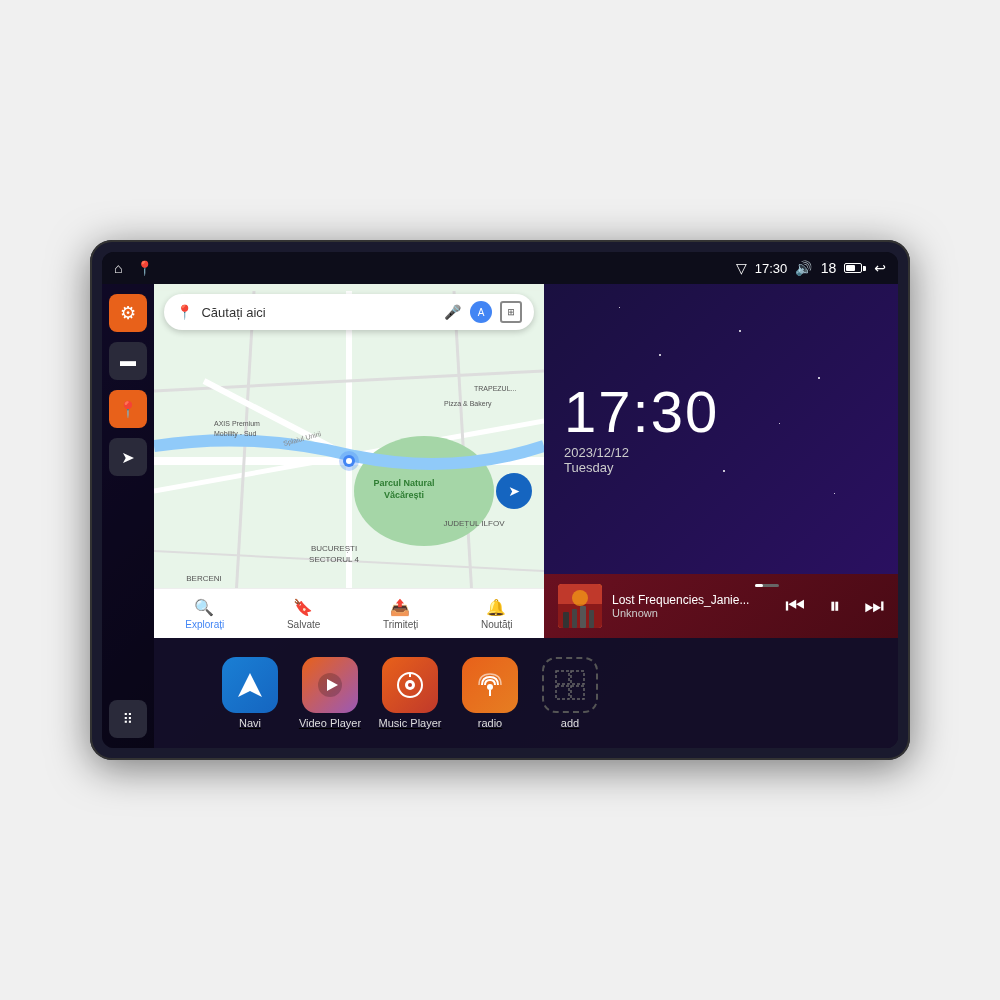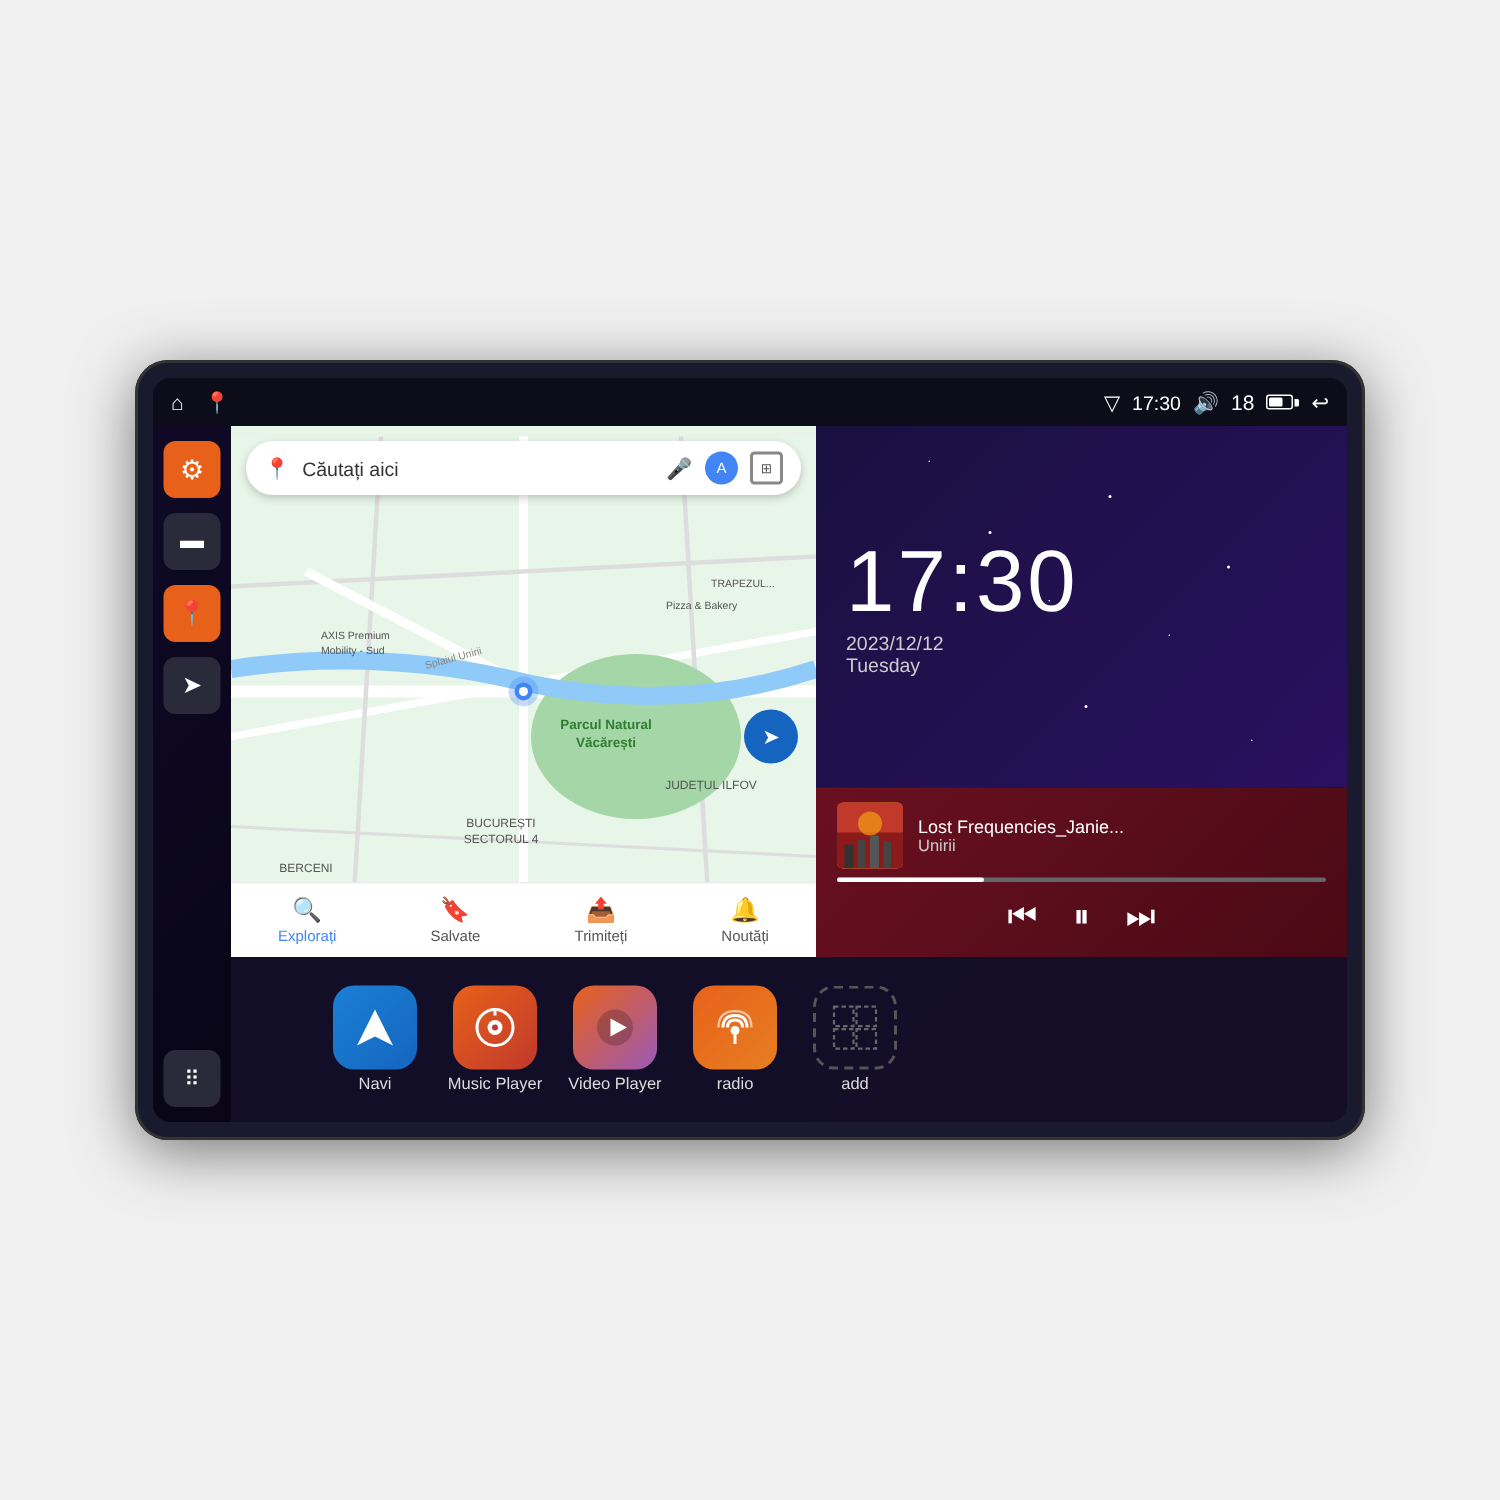--- a/index.html
+++ b/index.html
@@ -230,21 +230,21 @@
     .clock-date {
       color: #ccc;
       font-size: 13px;
       margin-top: 4px;
     }
 
     .music-widget {
       background: linear-gradient(135deg, #6a1020 0%, #4a0a15 100%);
       padding: 10px 14px;
       display: flex;
-      flex-direction: column;
+      flex-direction: row;
       gap: 6px;
     }
 
     .music-info-row {
       display: flex;
       align-items: center;
       gap: 10px;
     }
 
     .music-album-art {
@@ -320,20 +320,21 @@
       flex-shrink: 0;
     }
 
     .app-icon-wrapper {
       display: flex;
       flex-direction: column;
       align-items: center;
       gap: 4px;
       cursor: pointer;
       min-width: 72px;
+      text-decoration: underline;
     }
 
     .app-icon {
       width: 56px;
       height: 56px;
       border-radius: 14px;
       display: flex;
       align-items: center;
       justify-content: center;
       font-size: 26px;
@@ -556,21 +557,21 @@
                     <rect x="0" y="20" width="44" height="24" fill="#8b1a1a"></rect>
                     <circle cx="22" cy="14" r="8" fill="#f39c12" opacity="0.7"></circle>
                     <rect x="5" y="28" width="6" height="16" fill="#333" rx="1"></rect>
                     <rect x="14" y="25" width="5" height="19" fill="#444" rx="1"></rect>
                     <rect x="22" y="22" width="6" height="22" fill="#555" rx="1"></rect>
                     <rect x="31" y="26" width="5" height="18" fill="#444" rx="1"></rect>
                   </svg>
                 </div>
                 <div class="music-track-info">
                   <div class="music-title">Lost Frequencies_Janie...</div>
-                  <div class="music-artist">Unirii</div>
+                  <div class="music-artist">Unknown</div>
                 </div>
               </div>
               <div class="music-progress">
                 <div class="music-progress-fill"></div>
               </div>
               <div class="music-controls">
                 <span class="music-ctrl-btn">⏮</span>
                 <span class="music-ctrl-btn">⏸</span>
                 <span class="music-ctrl-btn">⏭</span>
               </div>
@@ -580,45 +581,45 @@
         </div>
 
         <div class="app-tray">
           <div class="app-icon-wrapper">
             <div class="app-icon app-navi">
               <svg width="32" height="32" viewBox="0 0 32 32">
                 <polygon points="16,4 28,28 16,22 4,28" fill="#fff"></polygon>
               </svg>
             </div>
             <span class="app-label">Navi</span>
+          </div>
+
+          <div class="app-icon-wrapper">
+            <div class="app-icon app-video">
+              <svg width="32" height="32" viewBox="0 0 32 32">
+                <circle cx="16" cy="16" r="12" fill="rgba(0,0,0,0.2)"></circle>
+                <polygon points="13,10 24,16 13,22" fill="#fff"></polygon>
+              </svg>
+            </div>
+            <span class="app-label">Video Player</span>
           </div>
 
           <div class="app-icon-wrapper">
             <div class="app-icon app-music">
               <svg width="32" height="32" viewBox="0 0 32 32">
                 <circle cx="16" cy="16" r="12" fill="none" stroke="#fff" stroke-width="2"></circle>
                 <circle cx="16" cy="16" r="5" fill="#fff"></circle>
                 <line x1="16" y1="4" x2="16" y2="8" stroke="#fff" stroke-width="2"></line>
                 <circle cx="16" cy="16" r="2" fill="#c0392b"></circle>
               </svg>
             </div>
             <span class="app-label">Music Player</span>
           </div>
 
           <div class="app-icon-wrapper">
-            <div class="app-icon app-video">
-              <svg width="32" height="32" viewBox="0 0 32 32">
-                <circle cx="16" cy="16" r="12" fill="rgba(0,0,0,0.2)"></circle>
-                <polygon points="13,10 24,16 13,22" fill="#fff"></polygon>
-              </svg>
-            </div>
-            <span class="app-label">Video Player</span>
-          </div>
-
-          <div class="app-icon-wrapper">
             <div class="app-icon app-radio">
               <svg width="32" height="32" viewBox="0 0 32 32">
 
                 <path d="M8,16 Q8,8 16,8 Q24,8 24,16" stroke="#fff" stroke-width="2" fill="none"></path>
                 <path d="M5,16 Q5,5 16,5 Q27,5 27,16" stroke="#fff" stroke-width="1.5" fill="none" opacity="0.6"></path>
                 <path d="M11,16 Q11,11 16,11 Q21,11 21,16" stroke="#fff" stroke-width="2" fill="none"></path>
                 <circle cx="16" cy="18" r="3" fill="#fff"></circle>
                 <line x1="16" y1="21" x2="16" y2="27" stroke="#fff" stroke-width="2"></line>
               </svg>
             </div>

